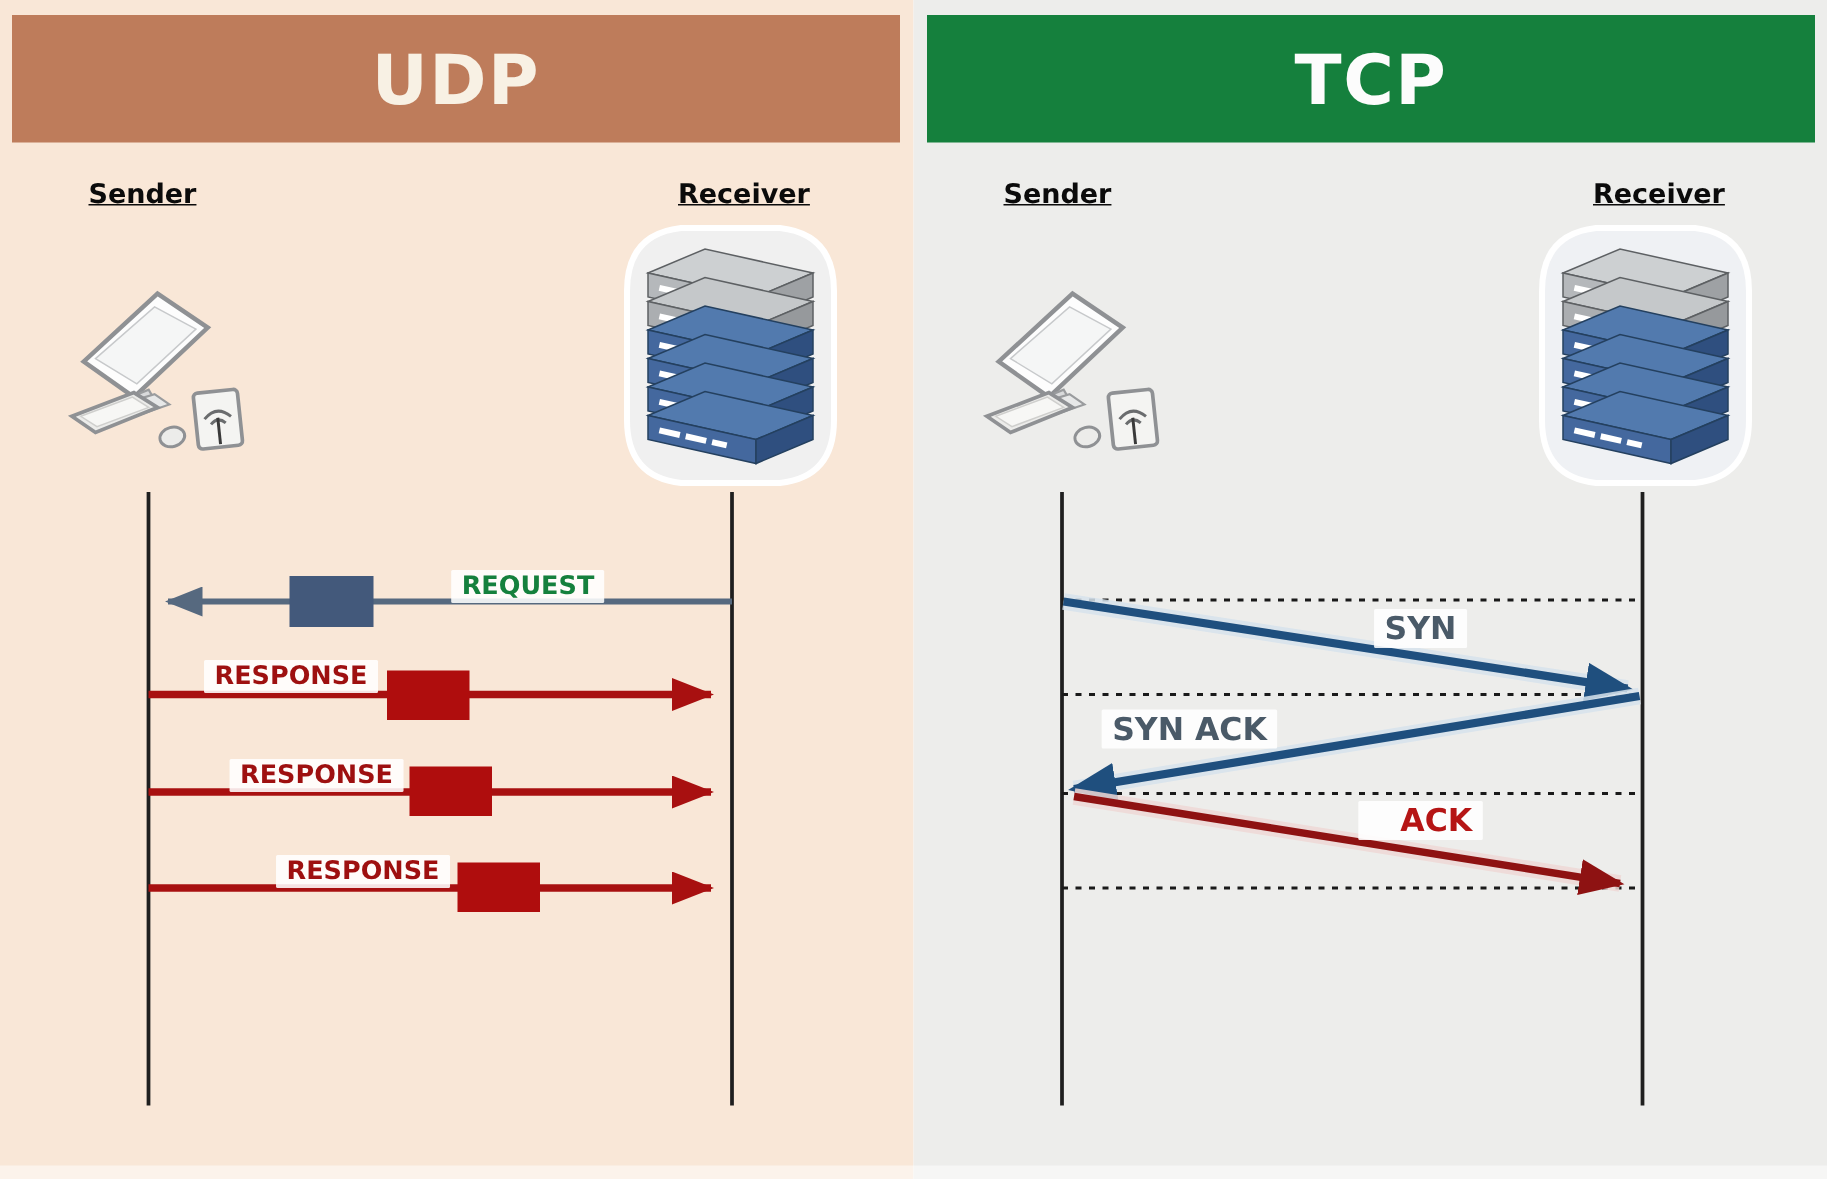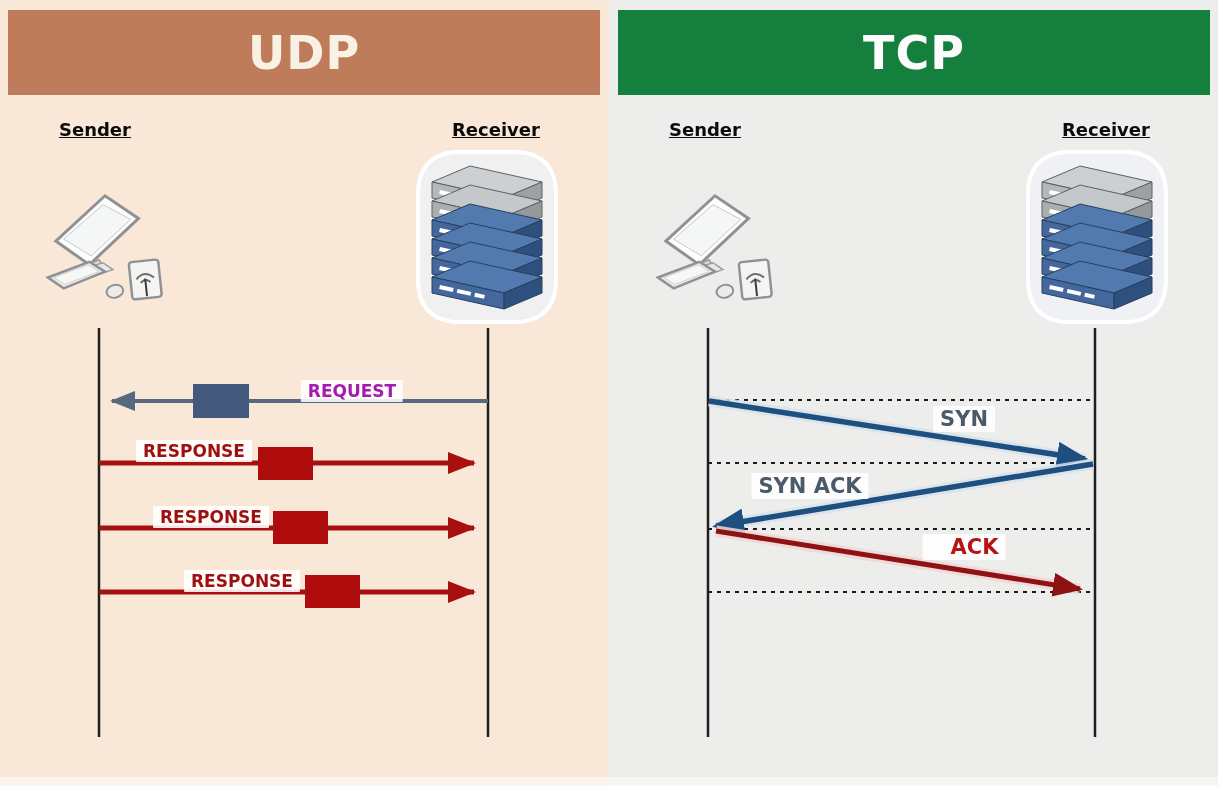--- a/index.html
+++ b/index.html
@@ -12,21 +12,21 @@
   .title{font-size:46px;font-weight:bold;letter-spacing:1px;}
   .actor-label{position:absolute;font-size:18px;font-weight:bold;color:#0b0b0b;white-space:nowrap;text-decoration:underline;}
   .icon{position:absolute;}
   #overlay{position:absolute;left:0;top:0;pointer-events:none;}
   .msg-label{
     position:absolute;transform:translate(-50%,-50%);
     background:rgba(255,255,255,0.88);padding:1px 7px;
     font-weight:bold;white-space:nowrap;border-radius:1px;
   }
   .msg-label.udp{font-size:17px;}
-  .msg-label.tcp{font-size:21px;margin-left:17px;}
+  .msg-label.tcp{font-size:21px;}
   .bottom-strip{position:absolute;left:0;right:0;bottom:0;height:9px;background:rgba(255,255,255,0.5);}
 </style>
 </head>
 <body>
 
 <div id="stage">
 
   <div class="panel" style="left: 0px; background-color: rgb(249, 231, 215);">
     <div class="header" style="left: 8px; width: 592px; background-color: rgb(190, 124, 91);">
       <span class="title" style="color: rgb(248, 241, 228);">UDP</span>
@@ -250,21 +250,21 @@
     <line x1="709" y1="401" x2="1085" y2="459" stroke="#D7E3ED" stroke-width="11" opacity="0.85"></line>
     <line x1="709" y1="401" x2="1085" y2="459" stroke-width="5.5" marker-end="url(#mSyn)" stroke="#1F4F7E"></line>
 
     <line x1="1093" y1="464" x2="716" y2="526" stroke="#D7E3ED" stroke-width="11" opacity="0.85"></line>
     <line x1="1093" y1="464" x2="716" y2="526" stroke-width="5.5" marker-end="url(#mSyn)" stroke="#1F4F7E"></line>
 
     <line x1="716" y1="531" x2="1080" y2="589" stroke="#EFD9D6" stroke-width="11" opacity="0.85"></line>
     <line x1="716" y1="531" x2="1080" y2="589" stroke-width="5" marker-end="url(#mAck)" stroke="#8E1212"></line>
   </svg>
 
-  <div class="msg-label udp" style="left: 352px; top: 391px; color: #a21caf;">REQUEST</div>
+  <div class="msg-label udp" style="left: 352px; top: 391px; color: #15803d;">REQUEST</div>
   <div class="msg-label udp" style="left: 194px; top: 451px; color: rgb(158, 16, 16);">RESPONSE</div>
   <div class="msg-label udp" style="left: 211px; top: 517px; color: rgb(158, 16, 16);">RESPONSE</div>
   <div class="msg-label udp" style="left: 242px; top: 581px; color: rgb(158, 16, 16);">RESPONSE</div>
   <div class="msg-label tcp" style="left: 947px; top: 419px; color: rgb(74, 90, 104);">SYN</div>
   <div class="msg-label tcp" style="left: 793px; top: 486px; color: rgb(74, 90, 104);">SYN ACK</div>
   <div class="msg-label tcp" style="left: 947px; top: 547px; color: rgb(181, 21, 21); padding-left: 28px;">ACK</div>
 
   <div class="bottom-strip"></div>
 </div>
 

